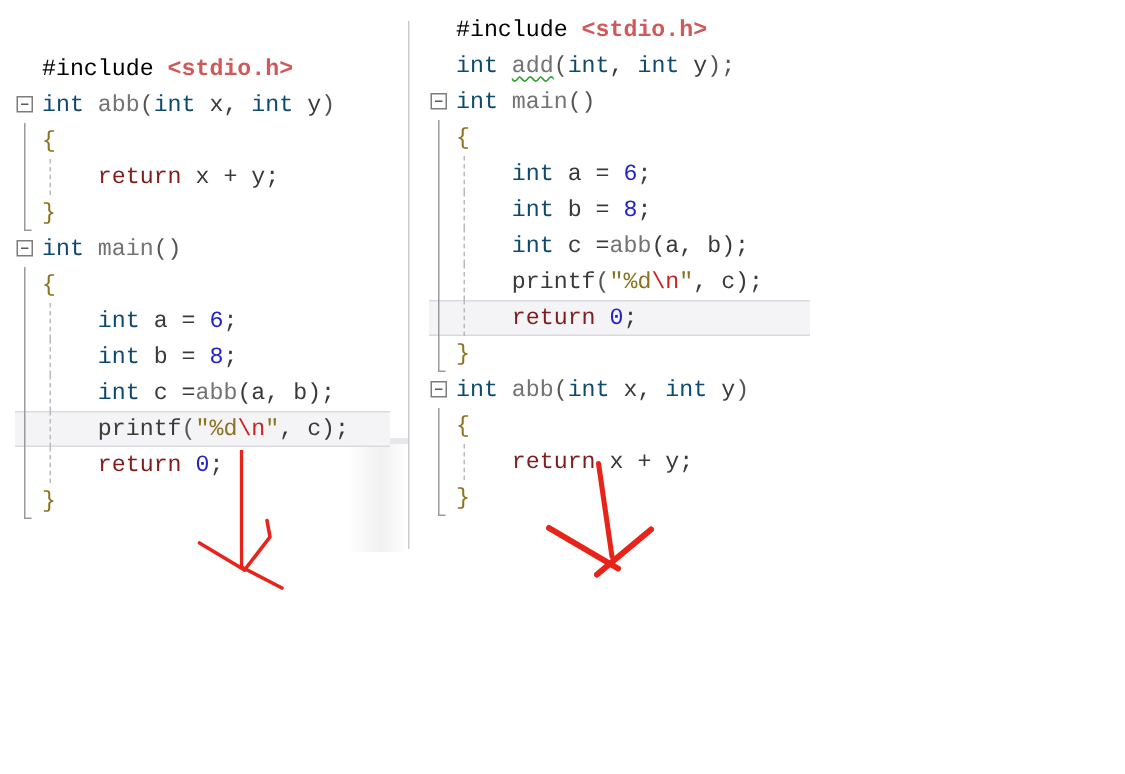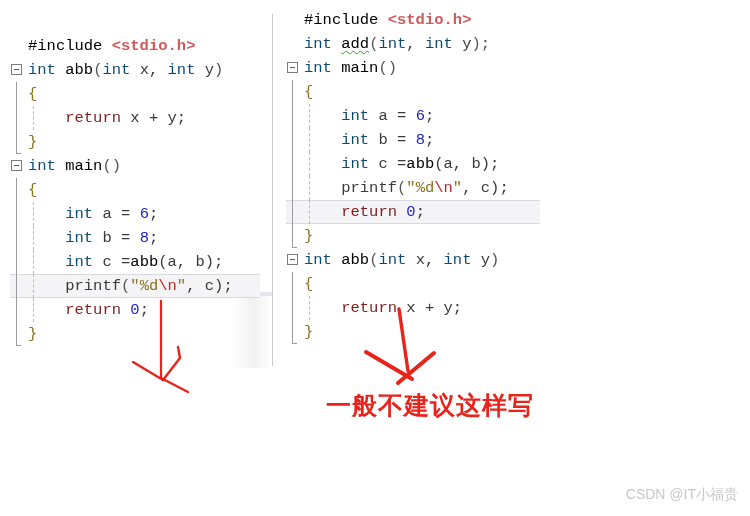--- a/index.html
+++ b/index.html
@@ -93,21 +93,21 @@
     width: 0;
     height: 24px;
     border-left: 1px dashed #b9b9bf;
   }
 
   
   .k-pre   { color: #000000; }            
   .k-inc   { color: #d05a5a; font-weight: bold; }            
   .k-type  { color: #0c4a6e; }            
   .k-ret   { color: #7f1d1d; }            
-  .k-fn    { color: #000000; }            
+  .k-fn    { color: #737373; }            
   .k-num   { color: #2222cc; }            
   .k-str   { color: #8a7320; }            
   .k-esc   { color: #cc2222; }            
   .k-plain { color: #3a3a3a; }
   .k-punct { color: #555555; }
   .k-brace { color: #8a7320; }
 
   .squiggle {
     text-decoration: underline wavy #2f9e2f;
     text-decoration-thickness: 1px;
@@ -191,17 +191,15 @@
     <path d="M41 78 L68 92" stroke="#e8231a" stroke-width="2.4" fill="none" stroke-linecap="round"></path>
   </svg>
 
   <svg class="arrow" id="arrow-right" viewBox="0 0 120 95">
     <path d="M49 4 L58 66" stroke="#e8231a" stroke-width="3.4" fill="none" stroke-linecap="round"></path>
     <path d="M16 47 L62 74" stroke="#e8231a" stroke-width="4" fill="none" stroke-linecap="round"></path>
     <path d="M84 48 L48 78" stroke="#e8231a" stroke-width="4" fill="none" stroke-linecap="round"></path>
   </svg>
 
 
-  <div class="caption" id="caption-right">一般不建议这样写</div>
-
-  <div id="watermark">CSDN @IT小福贵</div>
+
 
 </div>
 
 </body></html>

